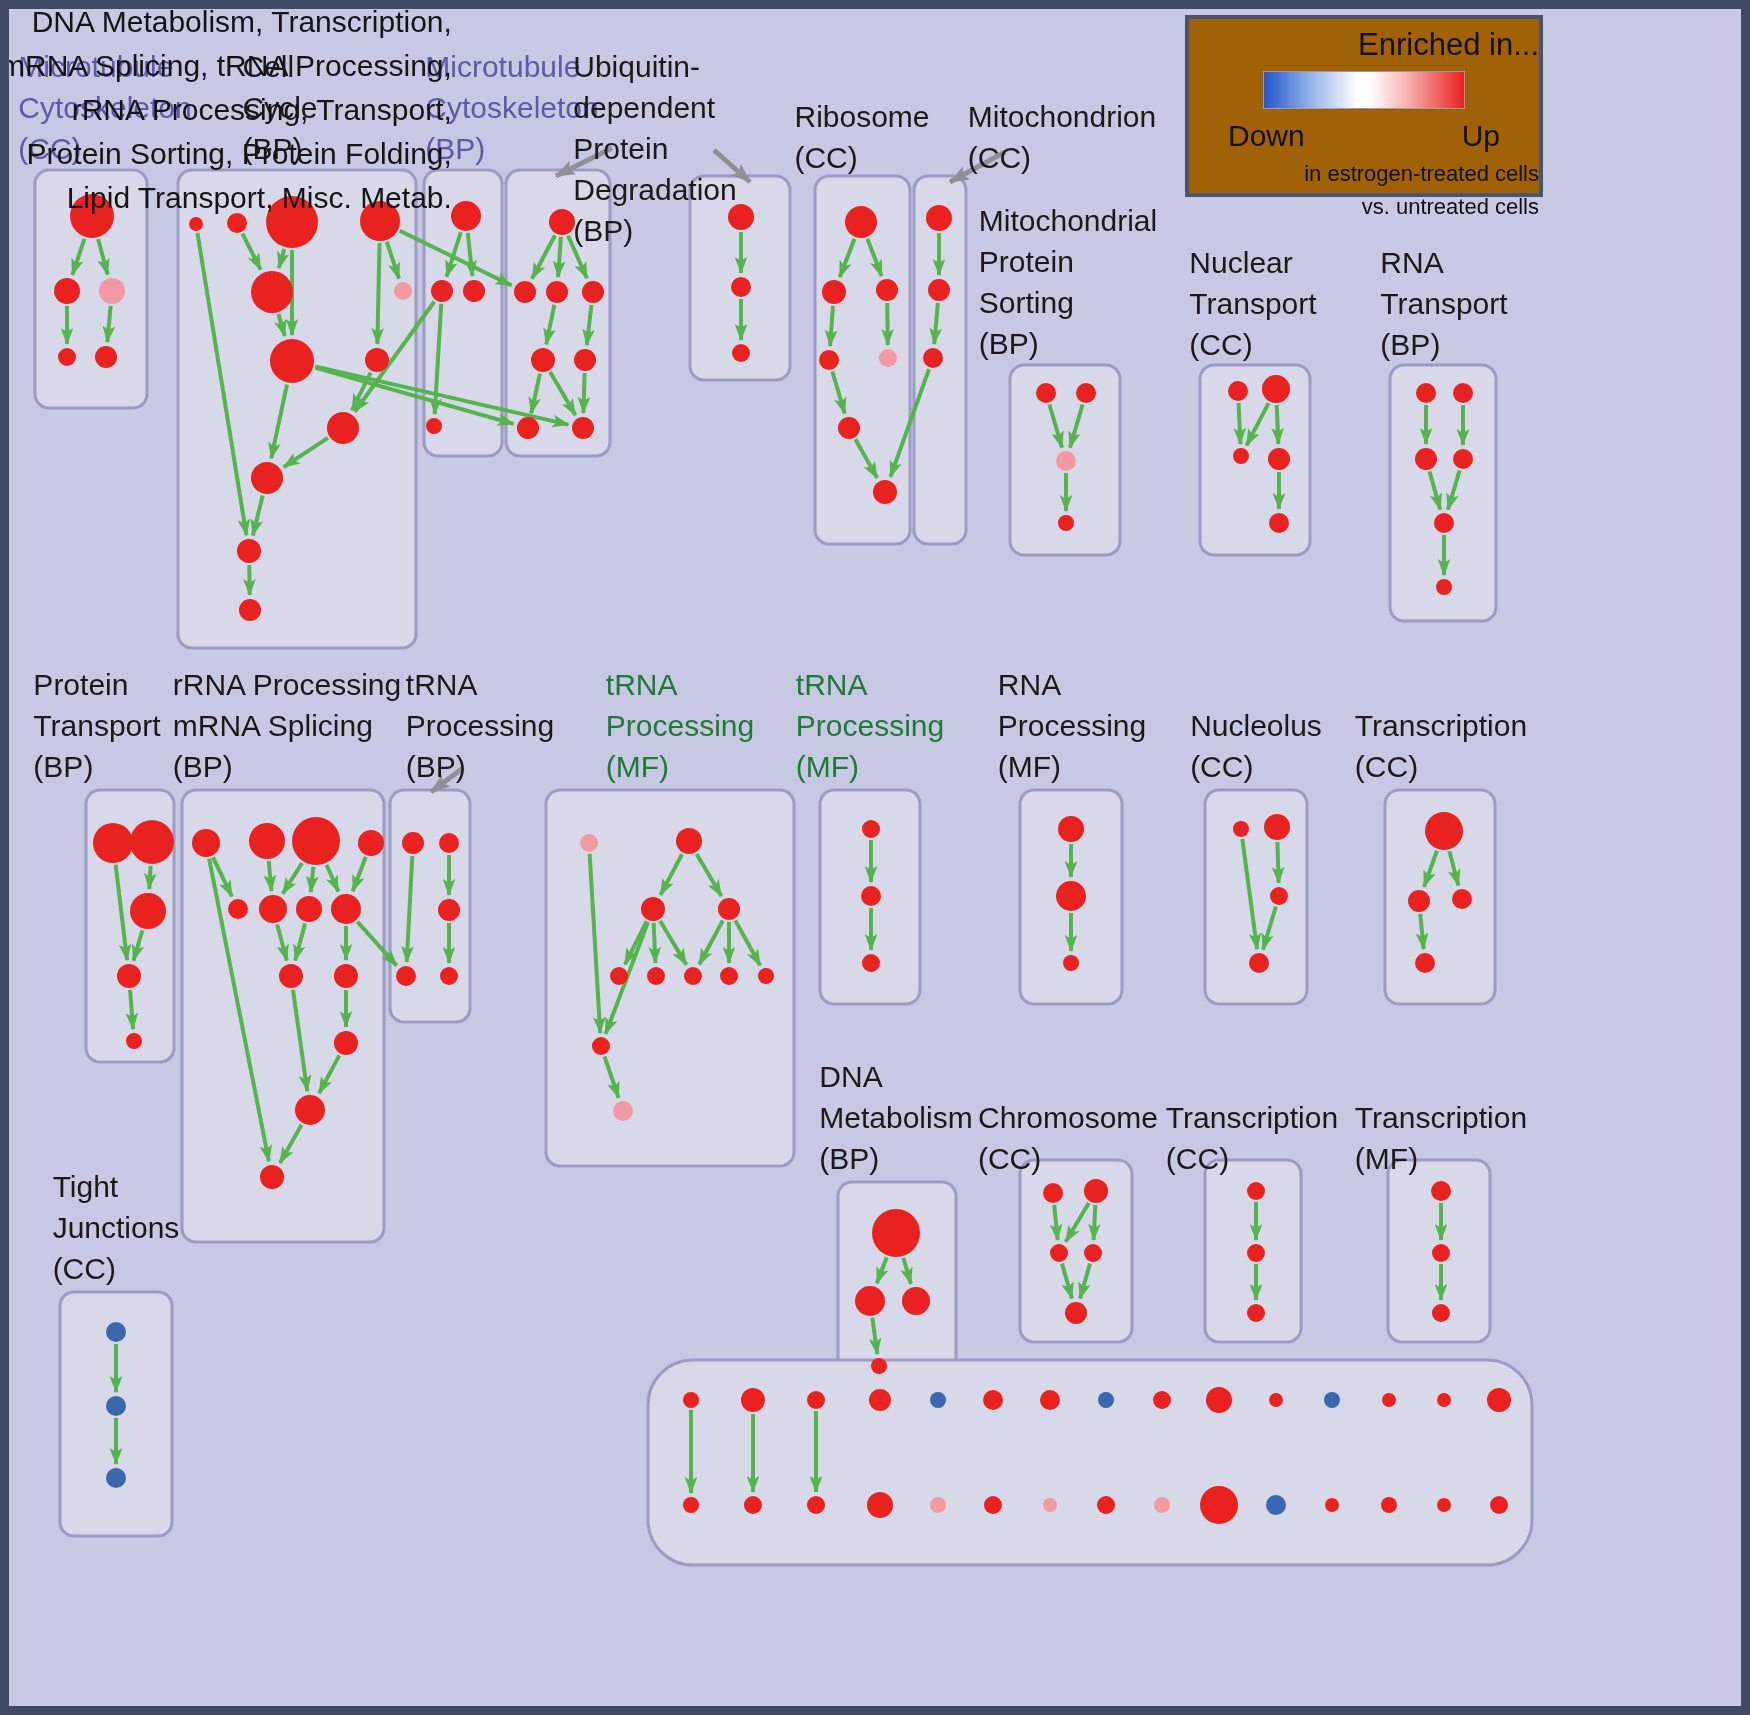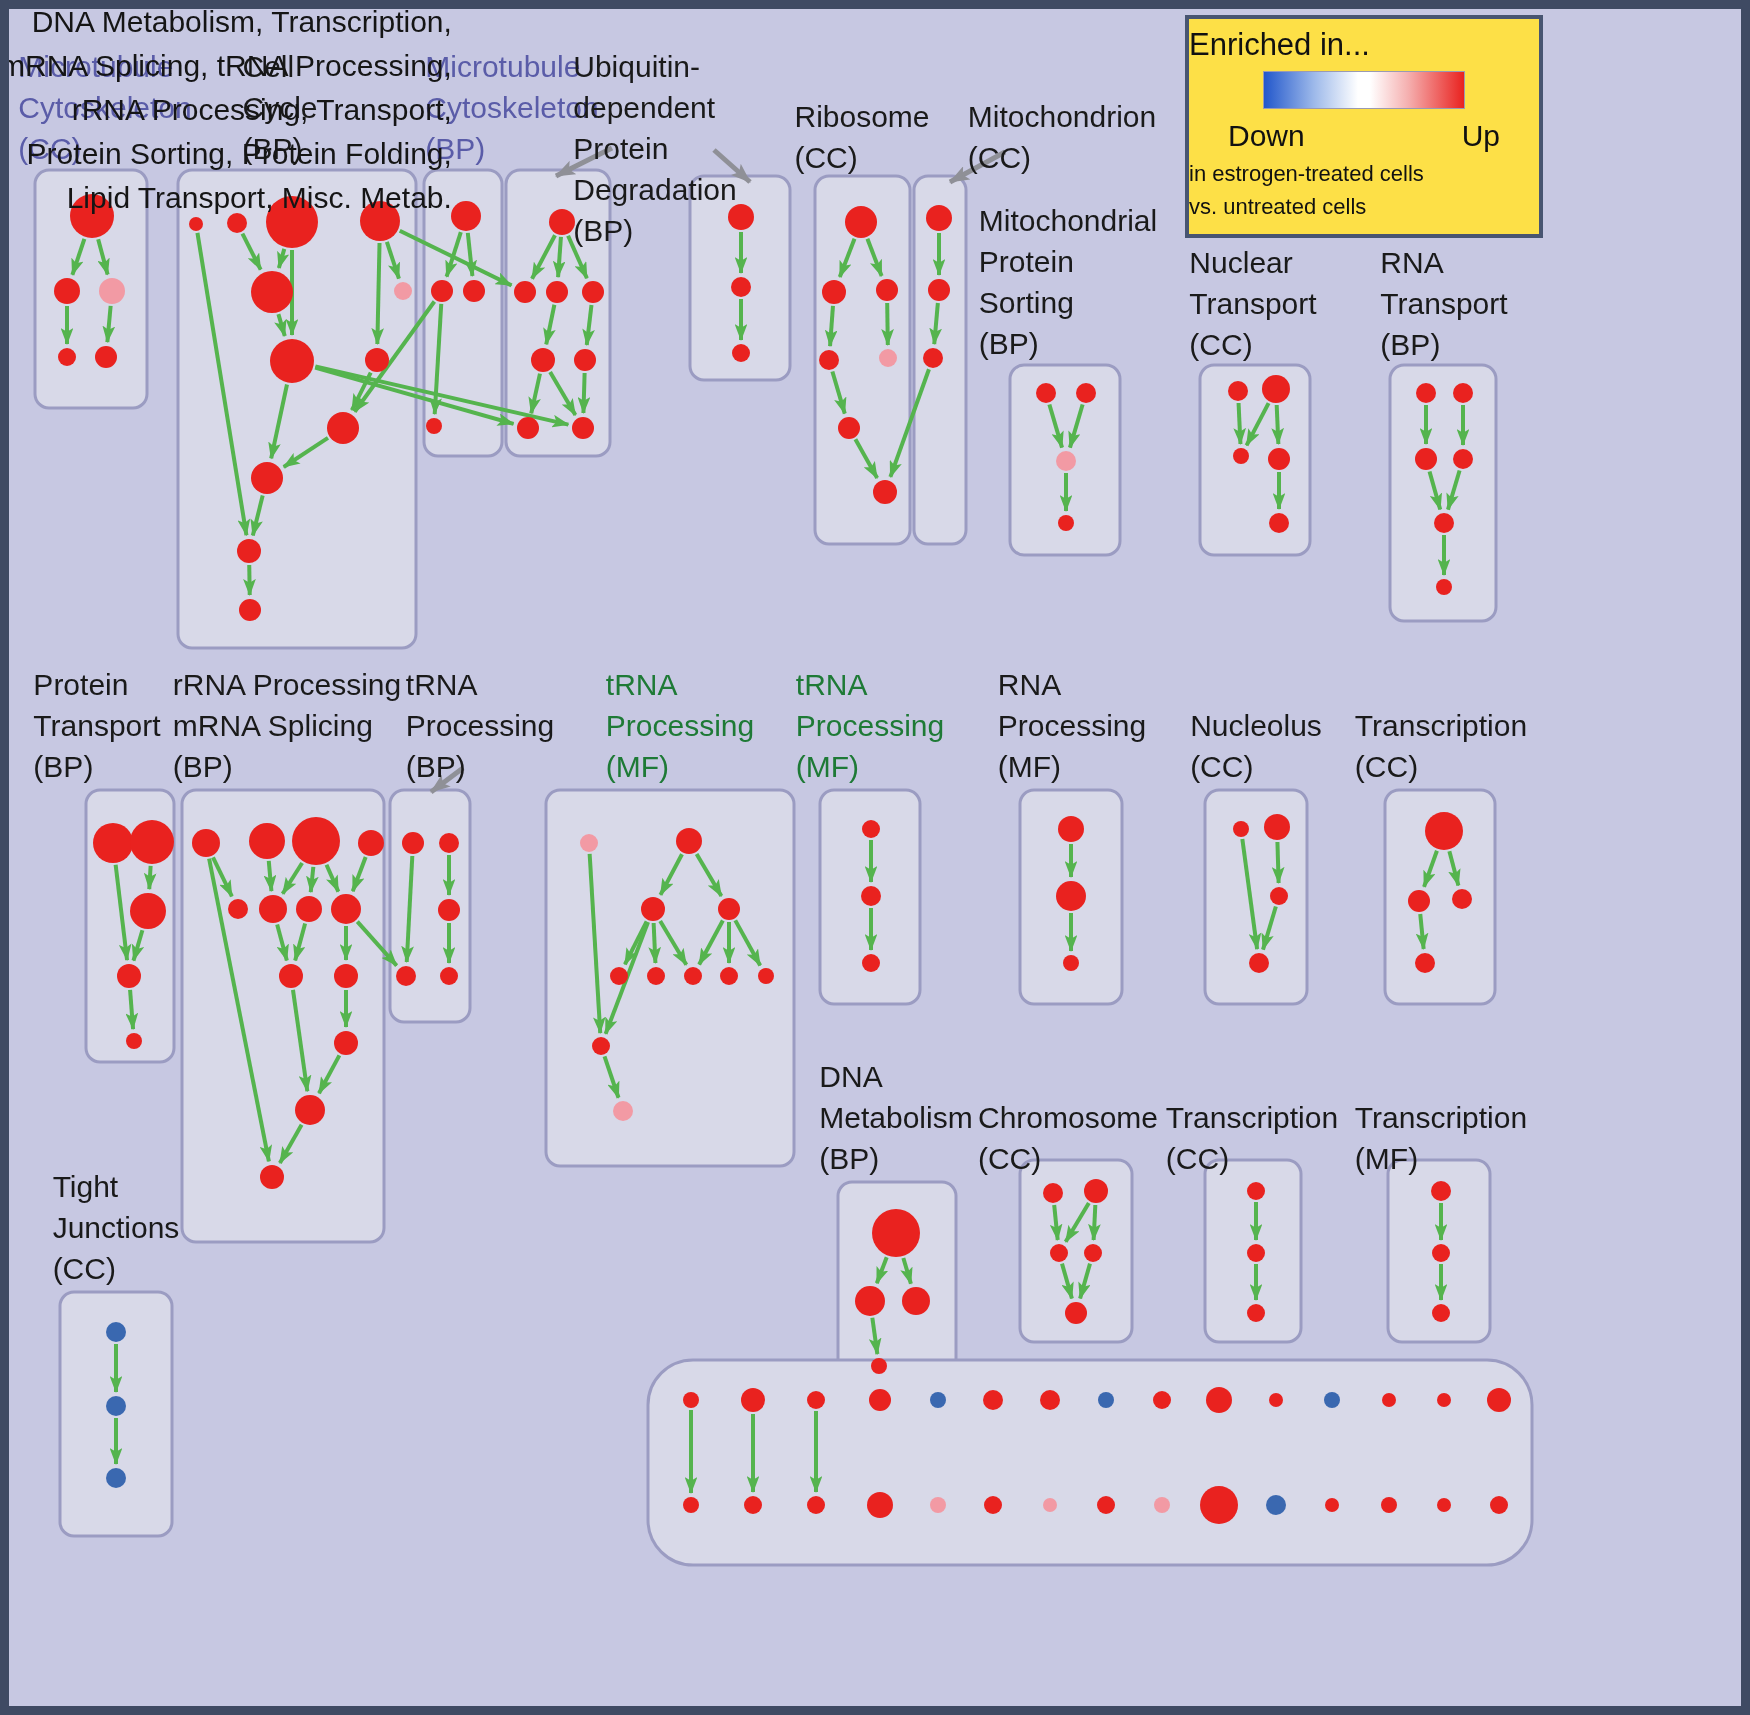--- a/index.html
+++ b/index.html
@@ -14,23 +14,23 @@
   .cluster-label{
     position:absolute;transform:translateX(-50%);
     white-space:nowrap;
     font-size:30px;line-height:41px;color:#1a1a1a;
   }
   .footnote{
     position:absolute;left:222px;top:1262px;
     font-size:30px;line-height:44px;color:#151515;text-align:right;
   }
   .legend{
-    position:absolute;left:1185px;top:15px;width:358px;height:223px;
-    box-sizing:border-box;border:4px solid #485571;background:#fde047;
-    text-align:left;z-index:10;
+    position:absolute;left:1185px;top:15px;width:358px;height:182px;
+    box-sizing:border-box;border:4px solid #485571;background:#a16207;
+    text-align:right;z-index:10;
   }
   .legend-title{font-size:31px;margin-top:8px;color:#111;}
   .legend-bar{
     width:200px;height:36px;margin:8px auto 0;border:1px solid #9a9ab2;
     background:linear-gradient(90deg,#2257cb 0%,#9db9ea 25%,#ffffff 47%,#ffffff 53%,#f5b0b0 72%,#e9221f 100%);
   }
   .legend-row{display:flex;justify-content:space-between;width:272px;margin:10px auto 4px;font-size:30px;color:#111;}
   .legend-sub{font-size:22px;line-height:33px;color:#111;}
 </style>
 </head>

